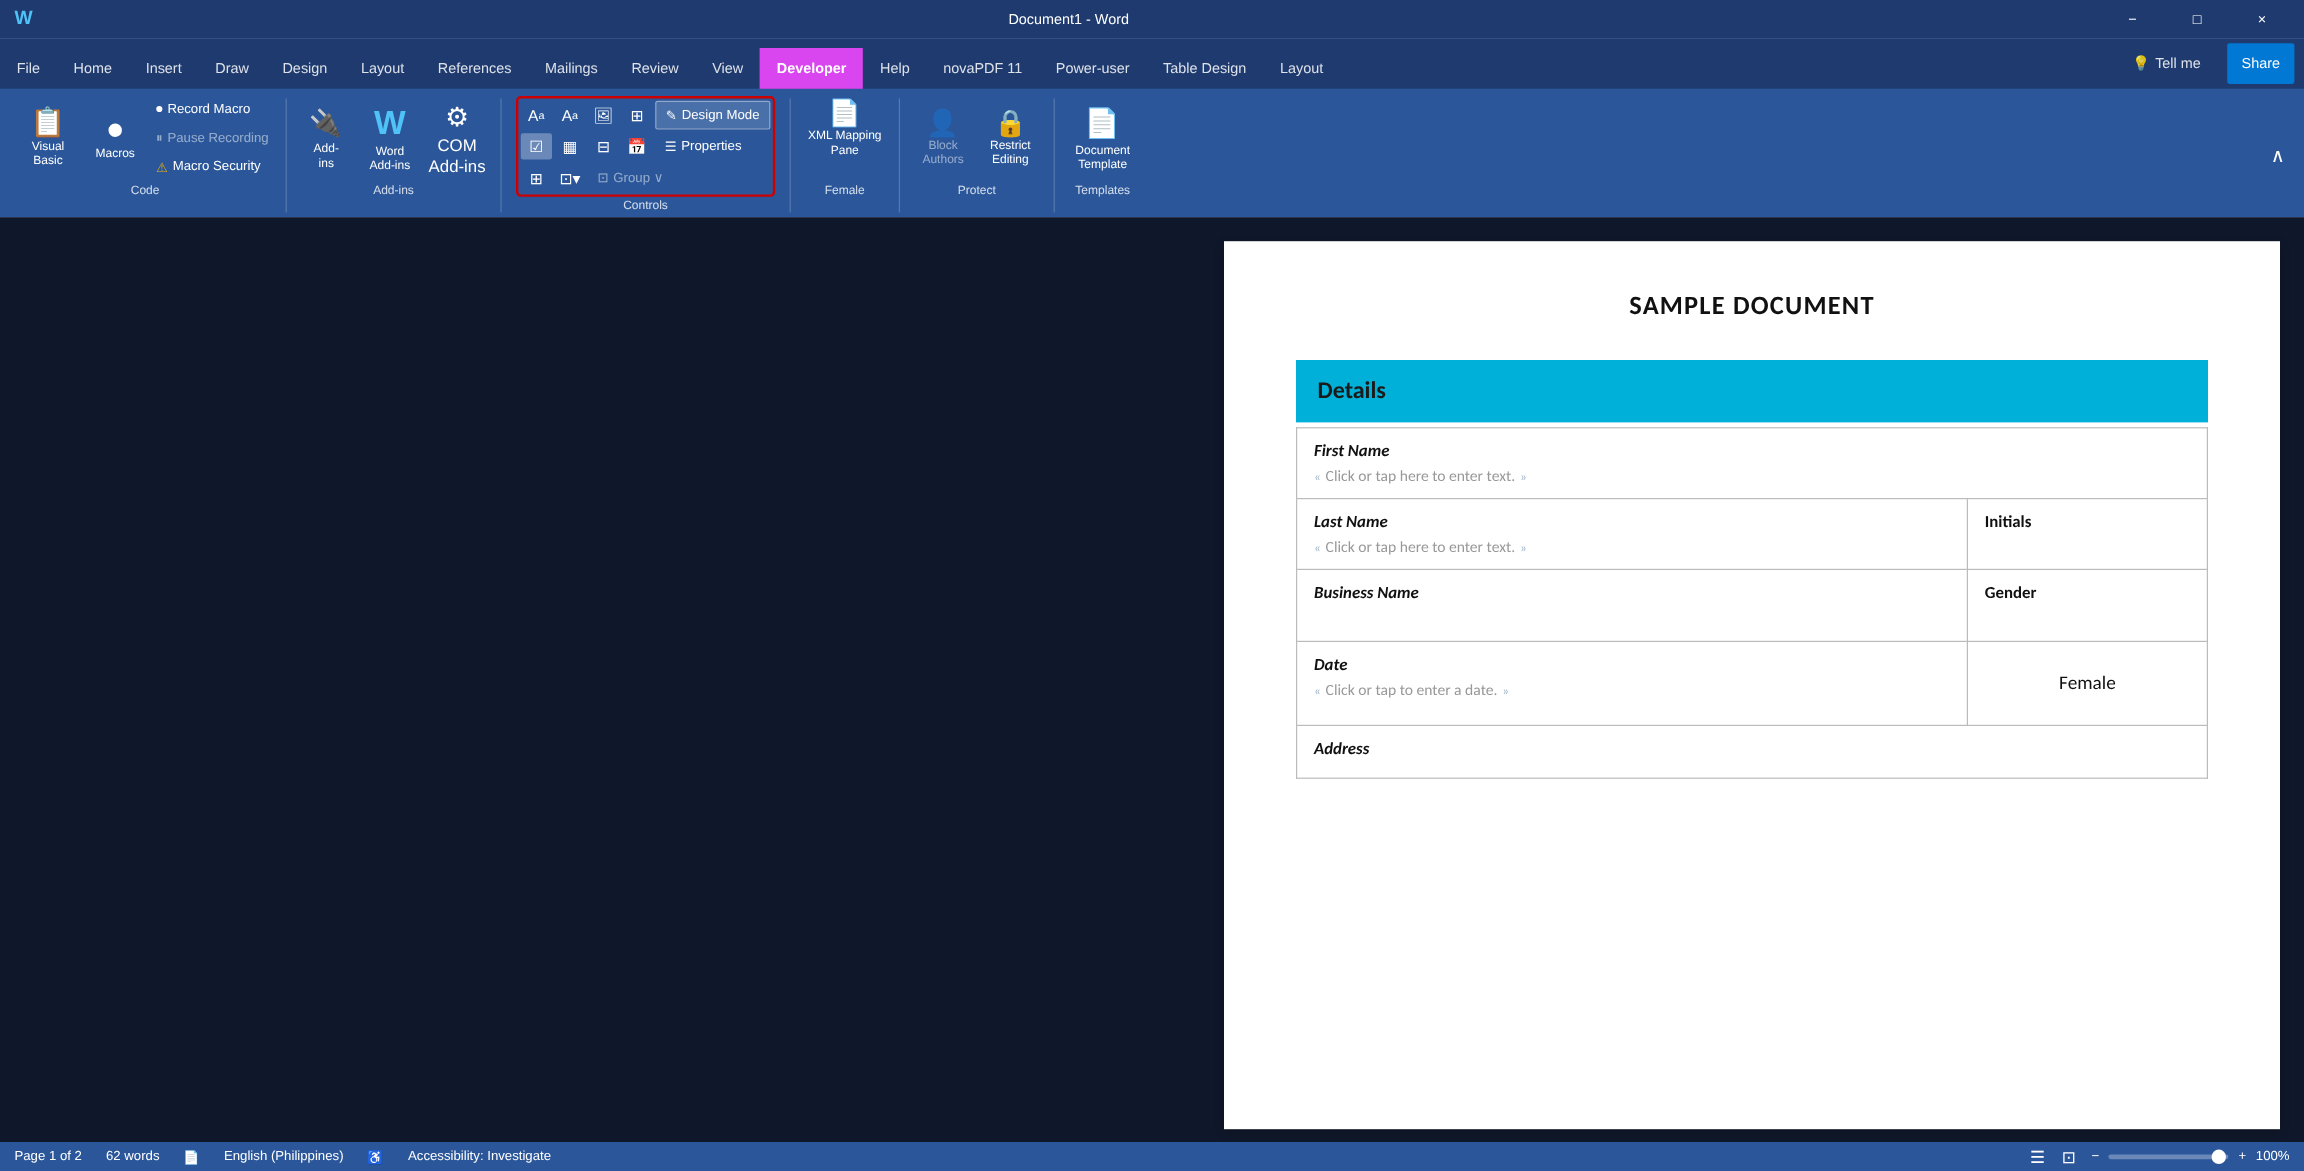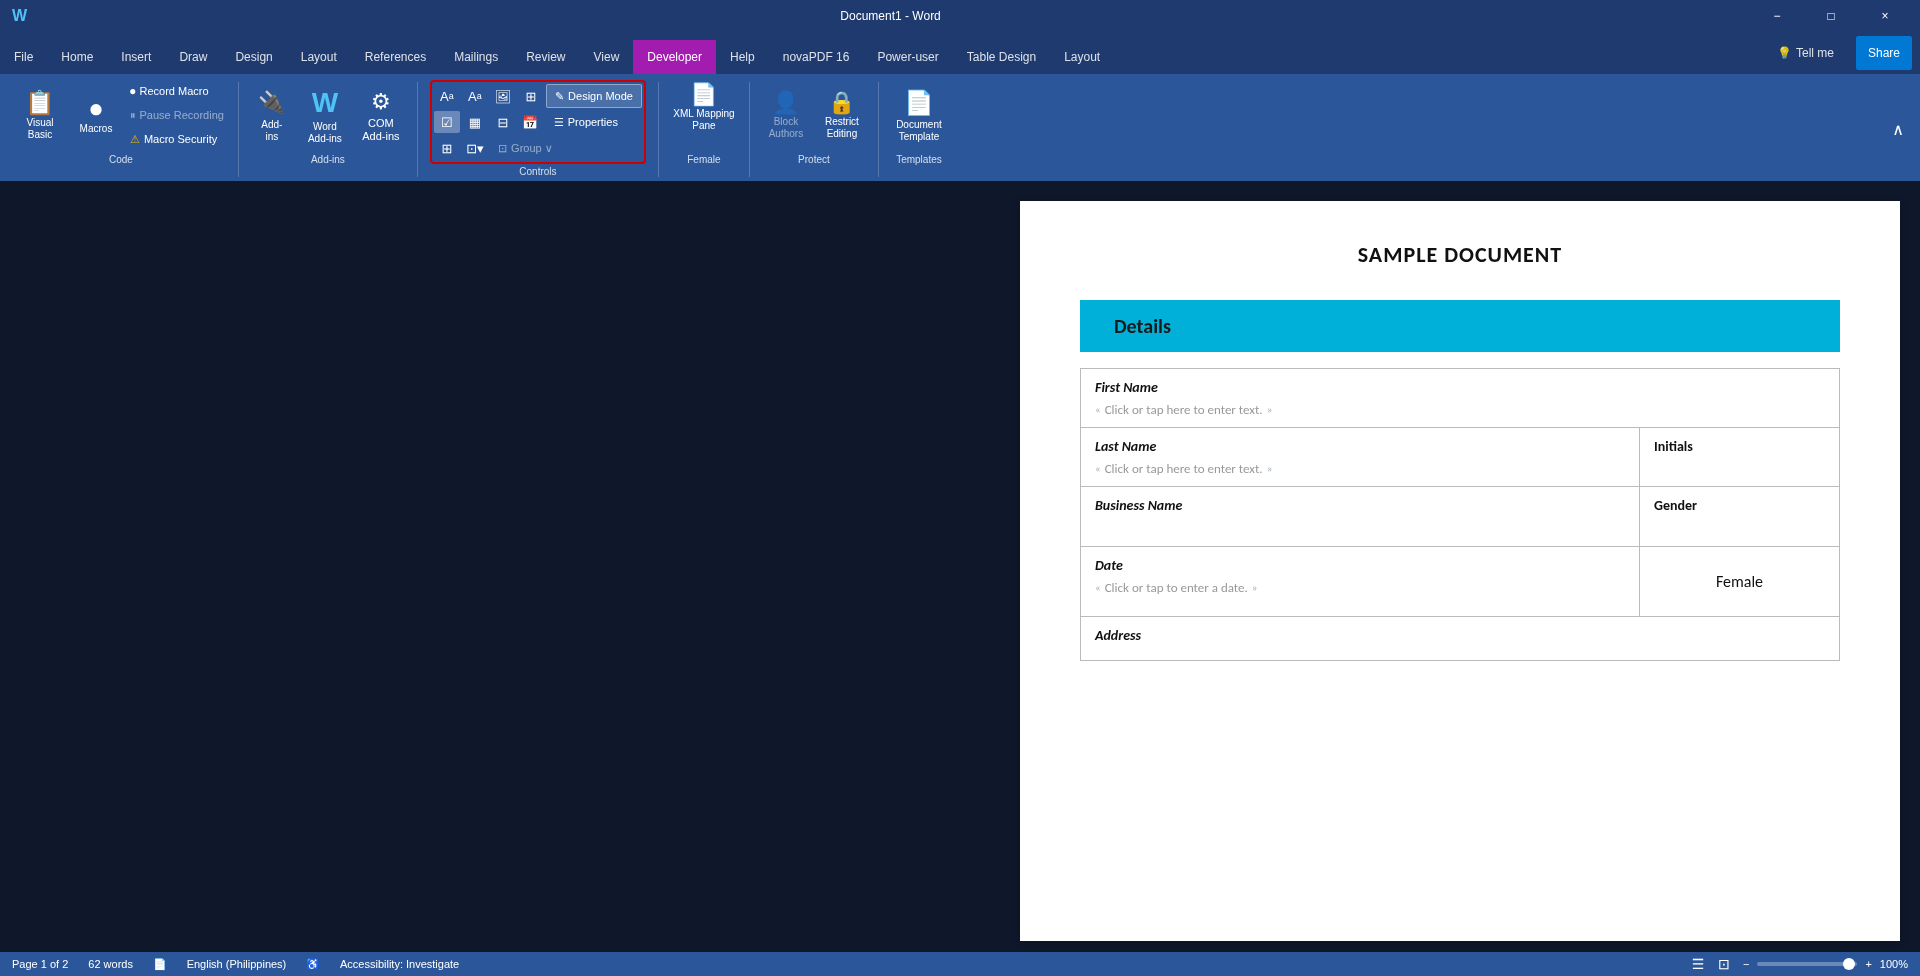--- a/index.html
+++ b/index.html
@@ -27,21 +27,21 @@
     .ribbon-tab {
       padding: 6px 14px;
       font-size: 12px;
       color: rgba(255,255,255,0.85);
       cursor: pointer;
       border: none;
       background: transparent;
       height: 34px;
       display: flex; align-items: center;
     }
-    .ribbon-tab.active { background: #a21caf; color: white; font-weight: 400; }
+    .ribbon-tab.active { background: #d946ef; color: white; font-weight: 700; }
     .ribbon-tab.tell-me { display: flex; align-items: center; gap: 4px; }
     .ribbon-tab.share-btn { background: #0078d4; color: white; padding: 4px 12px; margin: 4px 8px; border-radius: 2px; }
 
     .ribbon-content {
       background: #2b579a;
       padding: 4px 8px 0 8px;
       display: flex;
       align-items: flex-start;
       gap: 2px;
       min-height: 100px;
@@ -246,25 +246,25 @@
       text-align: center;
       font-size: 22px;
       font-weight: bold;
       color: #111;
       margin-bottom: 32px;
       letter-spacing: 1px;
     }
 
     .details-header {
       background: #00b0d8;
-      padding: 14px 34px;
+      padding: 14px 18px;
       font-size: 20px;
       font-weight: bold;
       color: #1a1a1a;
-      margin-bottom: 16px;
+      margin-bottom: 4px;
     }
 
     .doc-table {
       width: 100%;
       border-collapse: collapse;
       font-size: 14px;
     }
     .doc-table td {
       border: 1px solid #bbb;
       padding: 10px 14px;
@@ -380,21 +380,21 @@
       align-items: center;
       justify-content: center;
       width: 52px;
       height: 72px;
       cursor: pointer;
       border-radius: 3px;
       color: white;
       gap: 2px;
     }
     .com-btn .rb-icon { font-size: 22px; }
-    .com-btn .rb-label { font-size: 11px; line-height: 1.2; text-align: center; }
+    .com-btn .rb-label { font-size: 14px; line-height: 1.2; text-align: center; }
 
     .doc-template-btn {
       display: flex;
       flex-direction: column;
       align-items: center;
       justify-content: center;
       width: 60px;
       height: 72px;
       cursor: pointer;
       border-radius: 3px;
@@ -443,21 +443,21 @@
     <div class="ribbon-tab">Insert</div>
     <div class="ribbon-tab">Draw</div>
     <div class="ribbon-tab">Design</div>
     <div class="ribbon-tab">Layout</div>
     <div class="ribbon-tab">References</div>
     <div class="ribbon-tab">Mailings</div>
     <div class="ribbon-tab">Review</div>
     <div class="ribbon-tab">View</div>
     <div class="ribbon-tab active">Developer</div>
     <div class="ribbon-tab">Help</div>
-    <div class="ribbon-tab">novaPDF 16</div>
+    <div class="ribbon-tab">novaPDF 11</div>
     <div class="ribbon-tab">Power-user</div>
     <div class="ribbon-tab">Table Design</div>
     <div class="ribbon-tab">Layout</div>
     <div style="margin-left:auto;display:flex;align-items:center;">
       <div class="ribbon-tab tell-me">
         <span>💡</span>
         <span>Tell me</span>
       </div>
       <div class="ribbon-tab share-btn">Share</div>
     </div>

